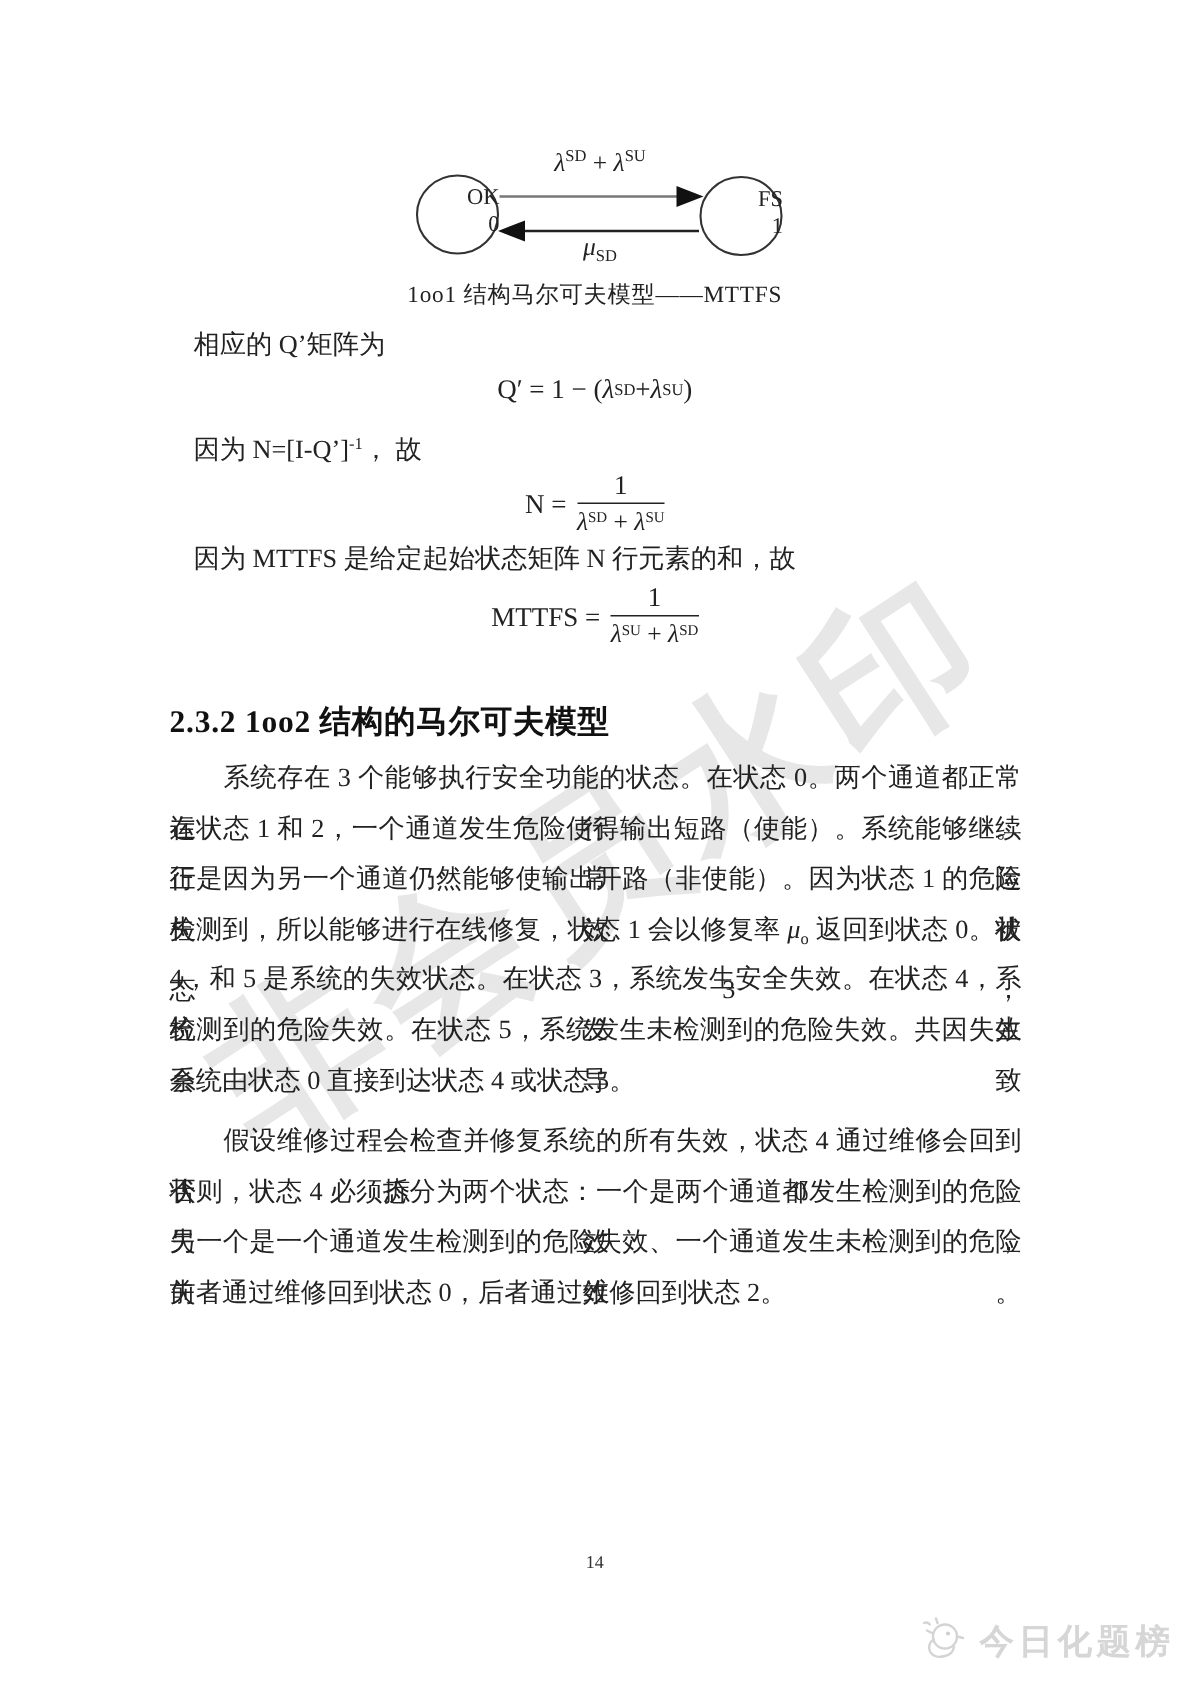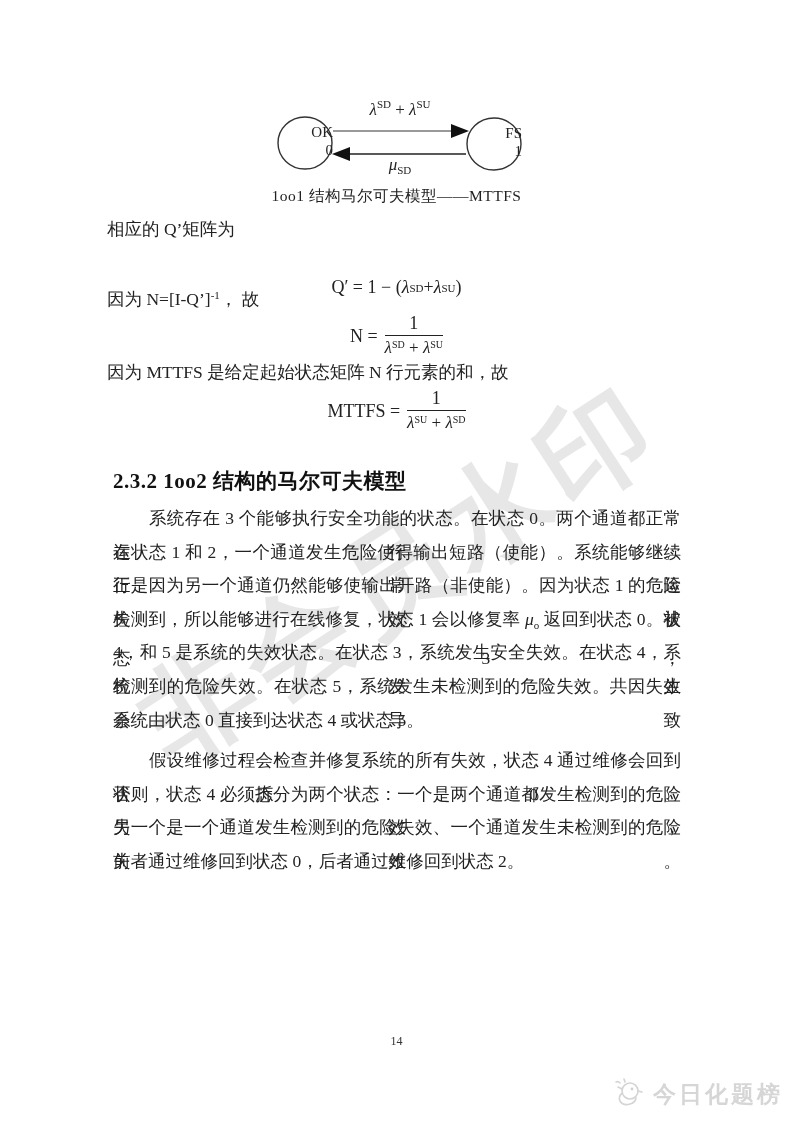--- a/index.html
+++ b/index.html
@@ -25,21 +25,21 @@
   }
   .rate-label{position:absolute;text-align:center;font-size:17px;color:#222;}
   .rate-label sup{font-size:11px;vertical-align:7px;}
   .rate-label sub{font-size:11px;vertical-align:-4px;}
   .it{font-style:italic;}
   .fig-caption{
     position:absolute;left:0;top:186px;width:793px;text-align:center;
     font-size:15.5px;color:#222;letter-spacing:0.5px;
   }
   
-  .intro-line{left:107px;width:568px;font-size:17.5px;color:#222;}
+  .intro-line{left:129px;width:568px;font-size:17.5px;color:#222;}
   .intro-line sup{font-size:11px;vertical-align:6px;}
   .formula-row{
     left:0;width:793px;display:flex;justify-content:center;align-items:center;
     font-size:18px;color:#222;
   }
   .formula-row sup{font-size:11px;vertical-align:6px;}
   .frac{display:inline-block;text-align:center;vertical-align:middle;}
   .frac .num{display:block;padding:0 10px 1px 10px;border-bottom:1.3px solid #222;line-height:1.1;}
   .frac .den{display:block;line-height:1.25;padding-top:1px;font-size:17px;}
   .frac .den sup{font-size:10px;vertical-align:5px;}
@@ -88,21 +88,21 @@
       <div>FS</div>
       <div>1</div>
     </div>
     <div class="rate-label" style="left:327px;top:98px;width:146px;"><span class="it">λ</span><sup>SD</sup><span> + </span><span class="it">λ</span><sup>SU</sup></div>
     <div class="rate-label" style="left:360px;top:155px;width:80px;"><span class="it">μ</span><sub>SD</sub></div>
     <div class="fig-caption">1oo1 结构马尔可夫模型——MTTFS</div>
   </div>
 
   <div class="abs intro-line" style="top:217px;">相应的 Q’矩阵为</div>
 
-  <div class="abs formula-row" style="top:249px;margin-top:28px;">
+  <div class="abs formula-row" style="top:249px;">
     <span>Q′ = 1 − (</span>
       <span class="it">λ</span>
       <sup>SD</sup>
       <span> + </span>
       <span class="it">λ</span>
       <sup>SU</sup>
       <span>)</span>
   </div>
 
   <div class="abs intro-line" style="top:287px;">

